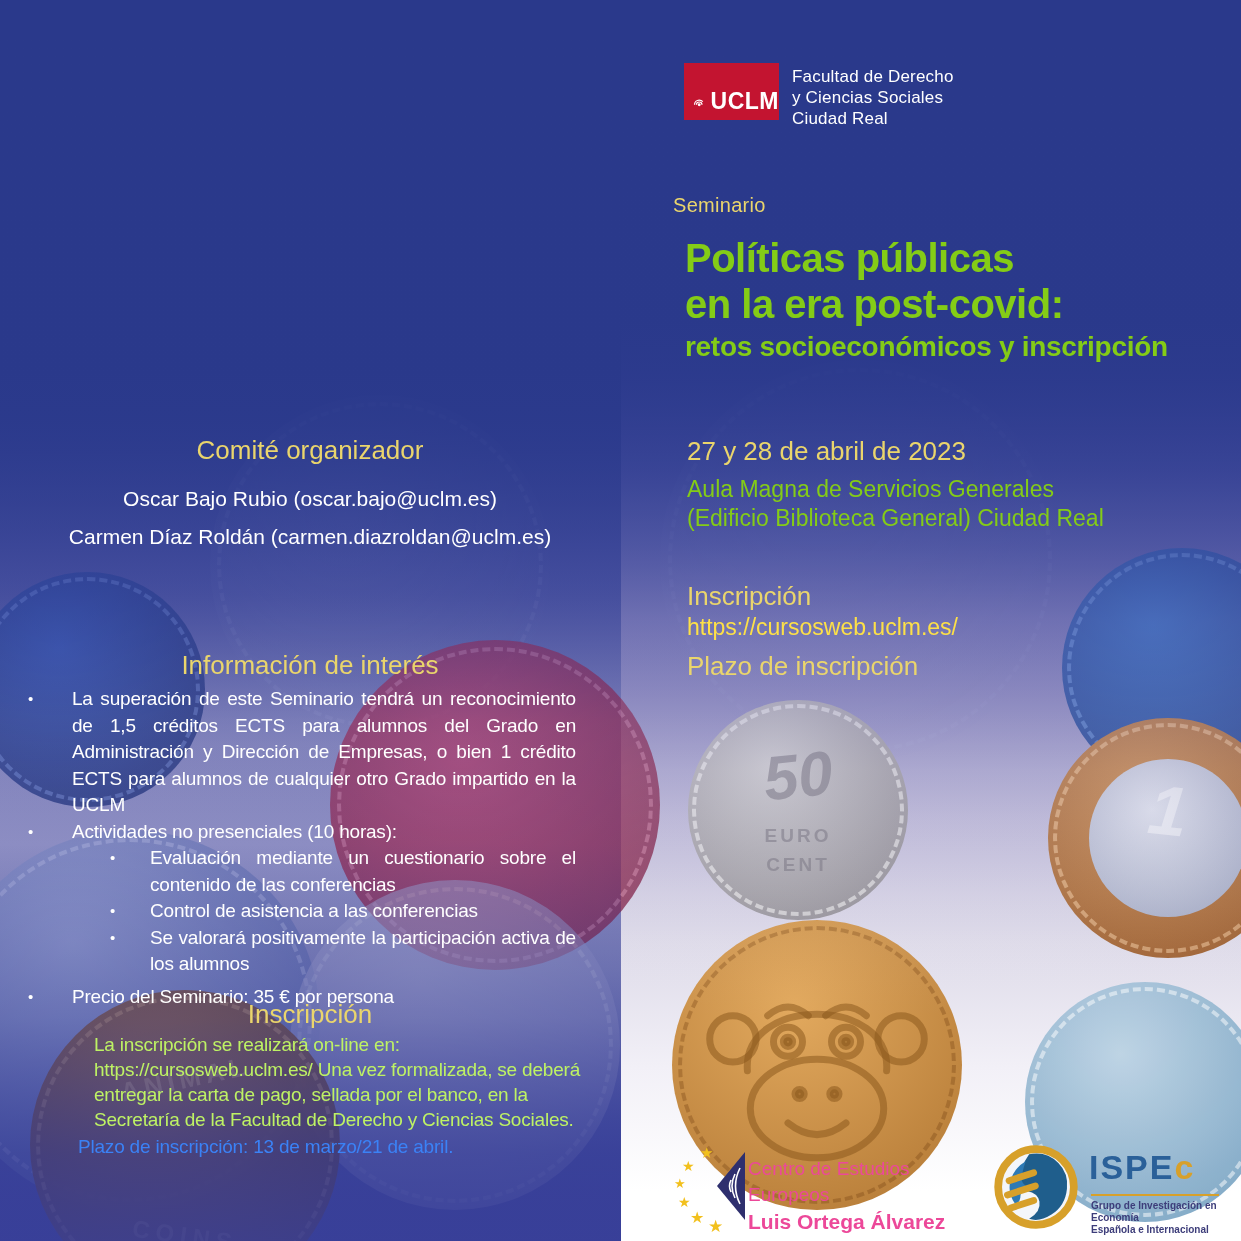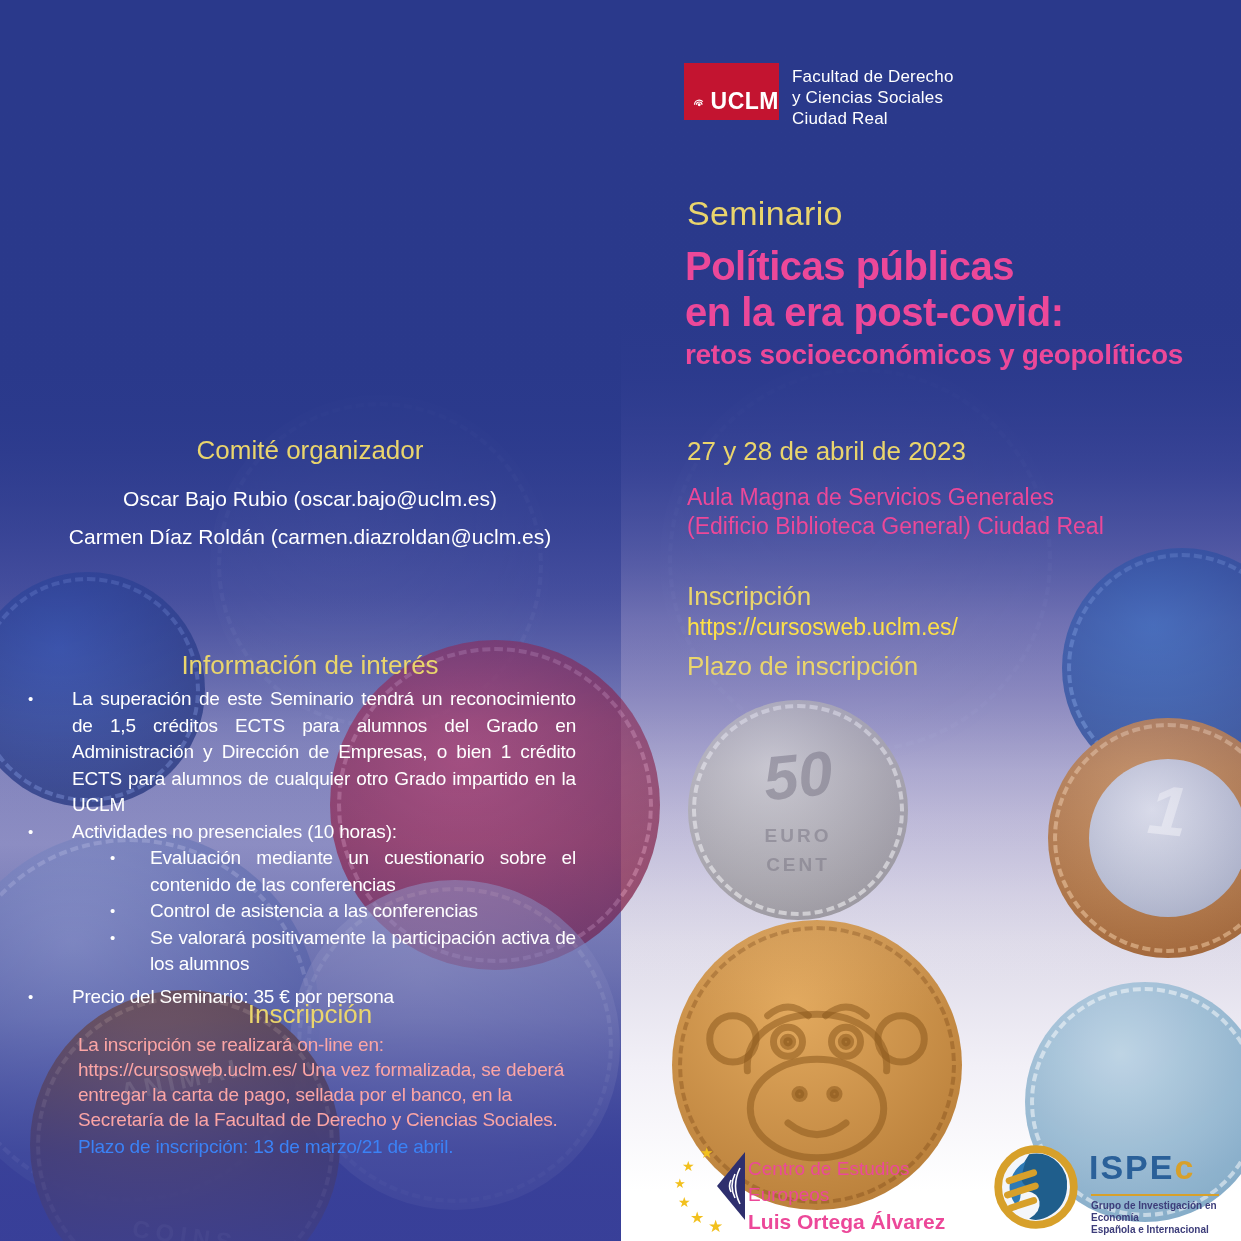--- a/index.html
+++ b/index.html
@@ -23,28 +23,28 @@
   
   .tint{position:absolute;top:0;height:100%;z-index:2;pointer-events:none;}
   .tint-left{left:0;width:621px;
     background:linear-gradient(180deg,rgba(42,57,139,1) 0%,rgba(42,57,139,.92) 30%,rgba(52,64,148,.45) 45%,rgba(110,112,178,.18) 58%,rgba(120,120,185,.12) 68%,rgba(70,78,160,.35) 82%,rgba(52,60,150,.7) 93%,rgba(56,63,152,.85) 100%);}
   .tint-right{left:621px;width:620px;
     background:linear-gradient(180deg,rgba(42,57,139,1) 0%,rgba(42,57,139,.94) 26%,rgba(50,62,146,.6) 38%,rgba(108,106,176,.35) 50%,rgba(180,176,212,.18) 62%,rgba(235,232,244,.08) 72%,rgba(255,255,255,0) 82%);}
   
   .content{position:absolute;inset:0;z-index:5;}
   .abs{position:absolute;}
   .yellow{color:#EAD56C;}
-  .white{color:#ec4899;margin-top:8px;}
+  .white{color:#84cc16;}
   
   .uclm-box{left:684px;top:63px;width:95px;height:57px;background:#C31430;
     display:flex;align-items:flex-end;padding:0 0 7px 8px;box-sizing:border-box;}
   .uclm-text{color:#fff;font-weight:bold;font-size:23px;letter-spacing:.5px;line-height:1;}
   .faculty{left:792px;top:66px;font-size:17px;line-height:21px;font-weight:normal;color:#fff;letter-spacing:.2px;}
   
-  .kicker{left:687px;top:194px;font-size:34px;letter-spacing:.3px;}
+  .kicker{left:673px;top:194px;font-size:20px;letter-spacing:.3px;}
   .title{left:685px;top:235px;font-size:40px;line-height:46px;font-weight:bold;letter-spacing:-.5px;}
   .subtitle{left:685px;top:331px;font-size:28px;font-weight:bold;letter-spacing:-.3px;}
   
   .dates{left:687px;top:436px;font-size:26px;}
   .venue{left:687px;top:475px;font-size:23px;line-height:29px;}
   .insc-h{left:687px;top:581px;font-size:26px;}
   .insc-url{left:687px;top:614px;font-size:23px;text-decoration:none;color:#fde047;}
   .plazo-h{left:687px;top:651px;font-size:26px;}
   .plazo-t{left:687px;top:687px;font-size:23px;}
   
@@ -54,21 +54,21 @@
   .info-h{left:20px;top:650px;width:580px;text-align:center;font-size:26px;}
   .bullets{left:28px;top:686px;width:548px;color:#fff;font-size:19px;line-height:26.5px;letter-spacing:-.2px;}
   .b-row{display:flex;}
   .b-marker{flex:none;width:44px;font-size:15px;}
   .b-text{flex:1;}
   .just{text-align:justify;}
   .sub{margin-left:82px;}
   .sub .b-marker{width:40px;}
   .price-row{margin-top:6px;}
   .insc2-h{left:20px;top:999px;width:580px;text-align:center;font-size:26px;}
-  .insc2-body{left:78px;top:1032px;width:500px;font-size:19px;line-height:25px;color:#fca5a5;letter-spacing:-.2px;}
+  .insc2-body{left:94px;top:1032px;width:500px;font-size:19px;line-height:25px;color:#bef264;letter-spacing:-.2px;}
   .insc2-plazo{left:78px;top:1136px;font-size:19px;color:#3b82f6;letter-spacing:-.2px;}
   
   .cee{left:676px;top:1148px;width:310px;height:80px;}
   .cee-star{position:absolute;color:#F2C01D;}
   .cee-mark{position:absolute;left:40px;top:4px;}
   .cee-text{position:absolute;left:72px;top:8px;color:#ec4899;}
   .cee-l1{font-size:19px;line-height:26px;}
   .cee-l2{font-size:21px;font-weight:bold;line-height:28px;}
   .ispec{left:993px;top:1142px;width:240px;height:95px;}
   .ispec-globe{position:absolute;left:0;top:2px;}
@@ -141,21 +141,21 @@
       <div>Facultad de Derecho</div>
       <div>y Ciencias Sociales</div>
       <div>Ciudad Real</div>
     </div>
 
     <div class="abs kicker yellow">Seminario</div>
     <div class="abs title white">
       <div>Políticas públicas</div>
       <div>en la era post-covid:</div>
     </div>
-    <div class="abs subtitle white">retos socioeconómicos y geopolíticos</div>
+    <div class="abs subtitle white">retos socioeconómicos y inscripción</div>
 
     <div class="abs dates yellow">27 y 28 de abril de 2023</div>
     <div class="abs venue white">
       <div>Aula Magna de Servicios Generales</div>
       <div>(Edificio Biblioteca General) Ciudad Real</div>
     </div>
     <div class="abs insc-h yellow">Inscripción</div>
     <a class="abs insc-url" href="#">https://cursosweb.uclm.es/</a>
     <div class="abs plazo-h yellow">Plazo de inscripción</div>
 

